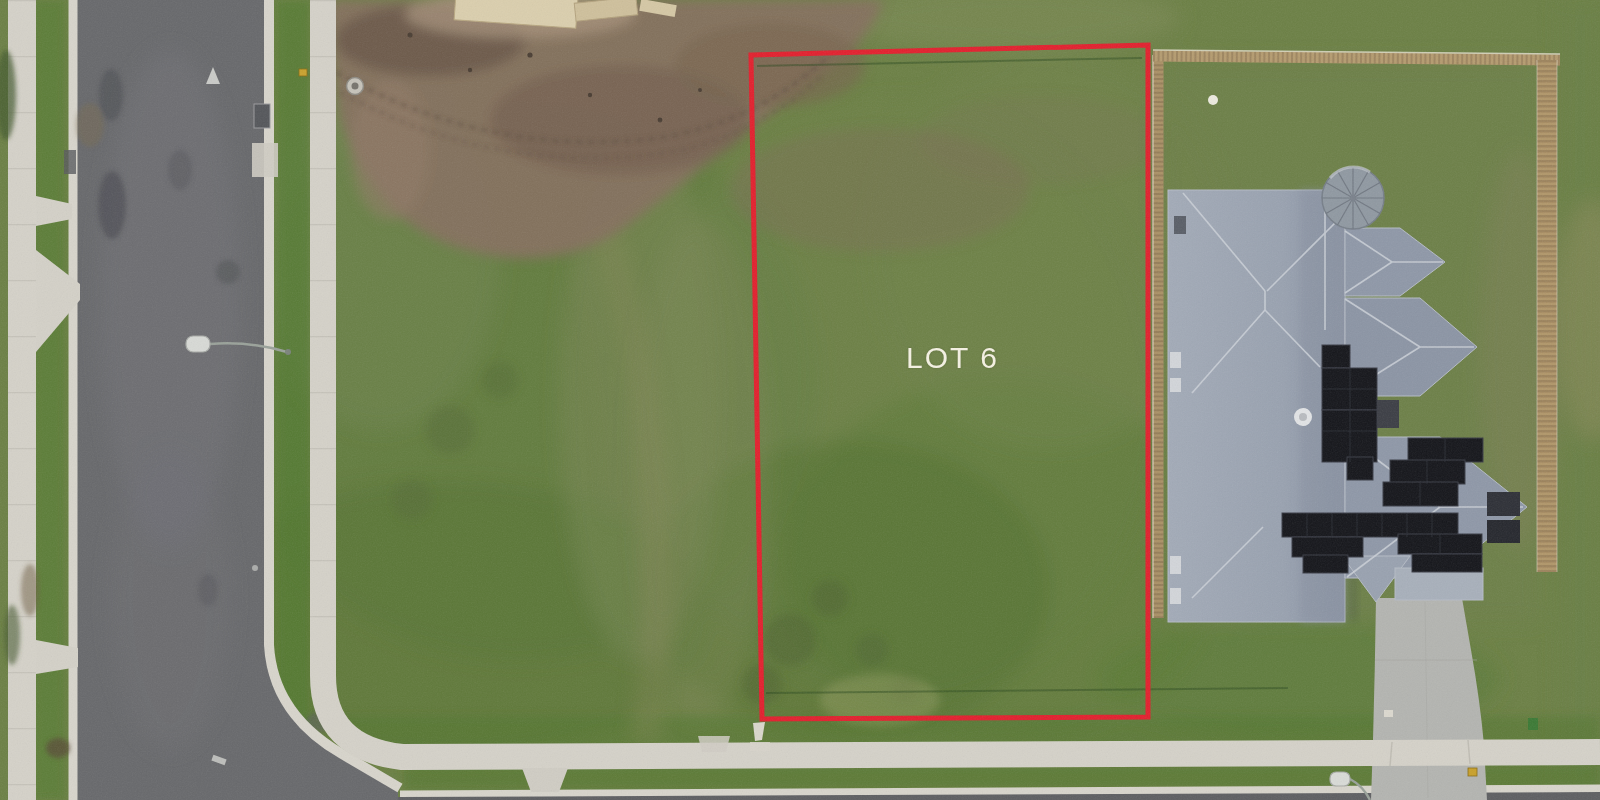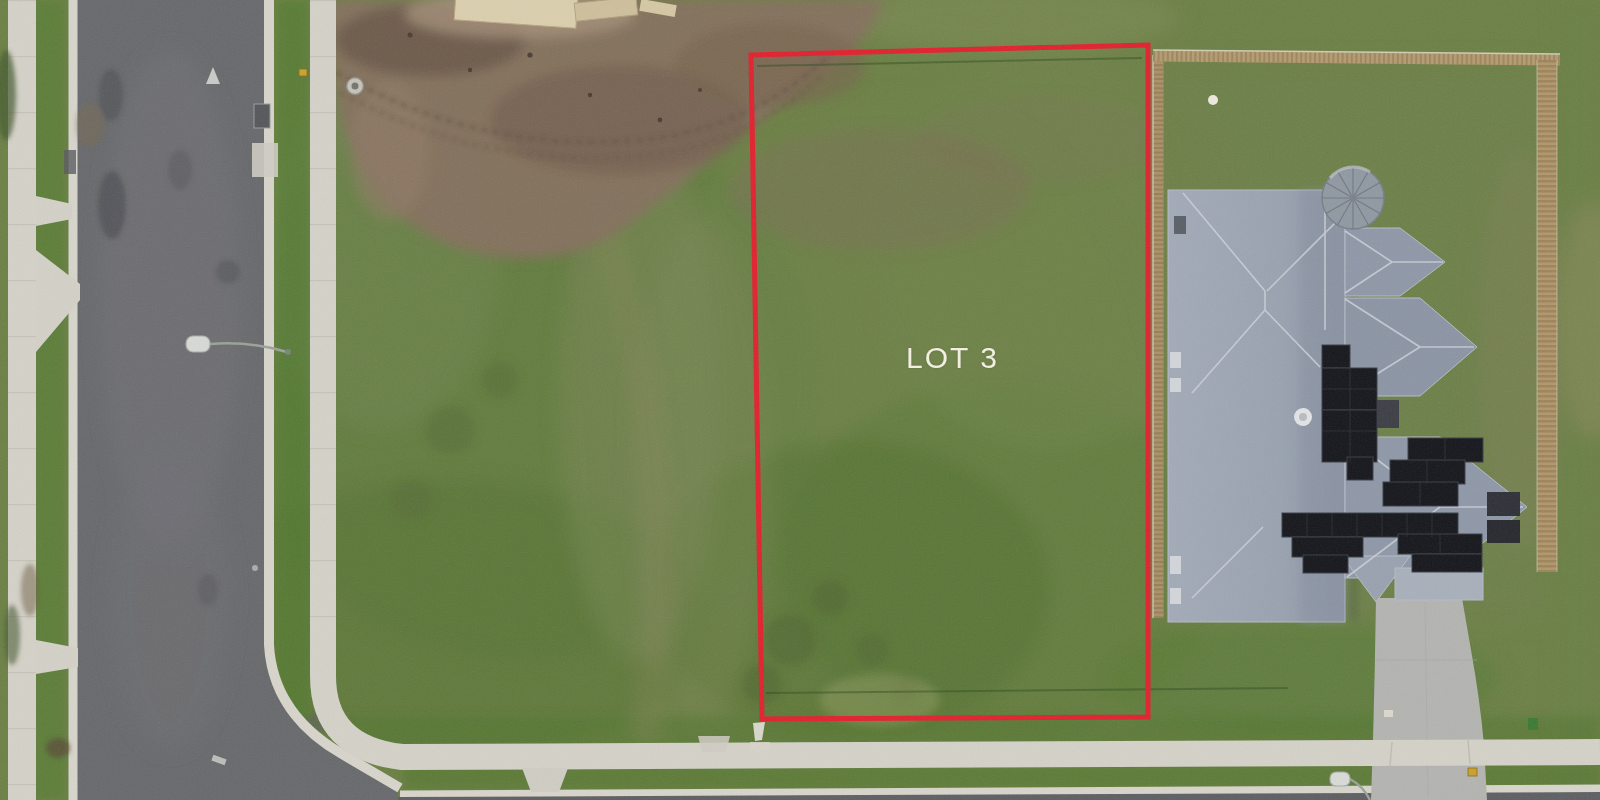--- a/index.html
+++ b/index.html
@@ -309,14 +309,14 @@
     <line x1="757" y1="66" x2="1142" y2="58" stroke="#2c4a1f" stroke-width="2" opacity="0.45"></line>
     <line x1="766" y1="693" x2="1288" y2="688" stroke="#2c4a1f" stroke-width="2" opacity="0.45"></line>
     <polygon class="lot-boundary" points="751,55 1148,45 1148,717 762,719"></polygon>
     <polygon points="753,723 765,722 762,740 755,741" fill="#dad7cc"></polygon>
     <rect x="750" y="742" width="20" height="9" fill="#d8d5cb" opacity="0.85"></rect>
   </g>
 
   <rect x="0" y="0" width="1600" height="800" filter="url(#grain)" opacity="0.1"></rect>
 </svg>
 
-<div class="lot-label">LOT 3</div>
+<div class="lot-label">LOT 6</div>
 </div>
 
 </body></html>

